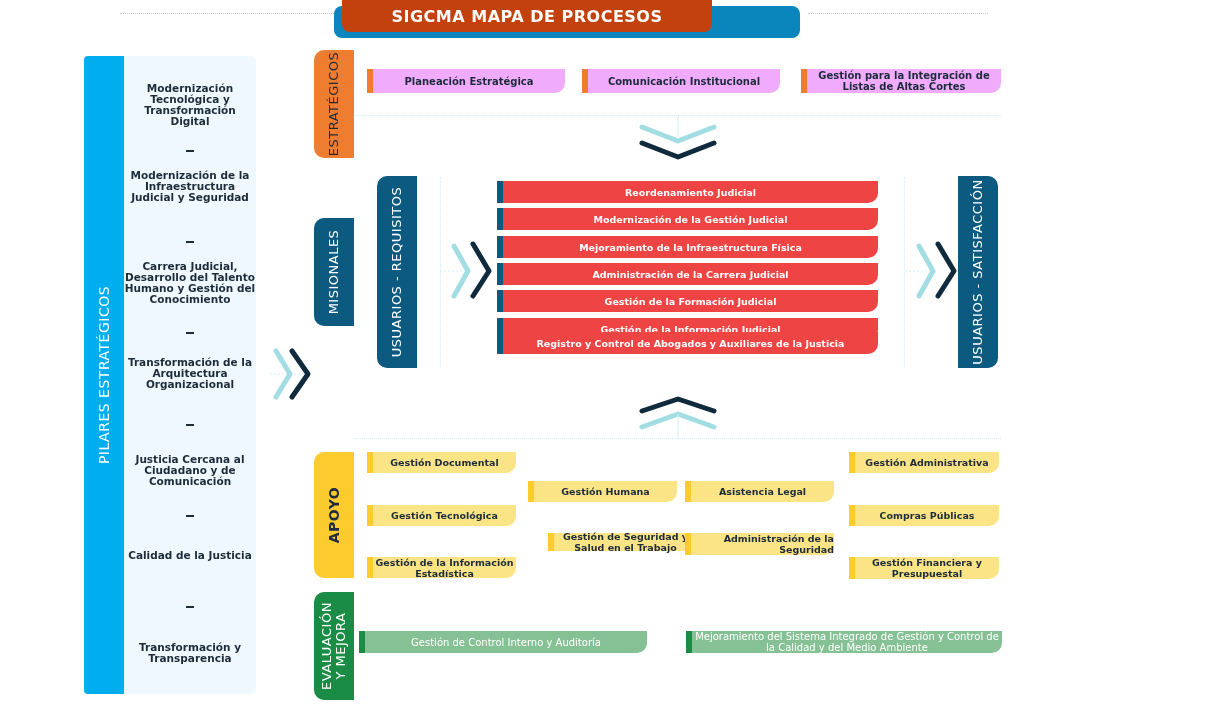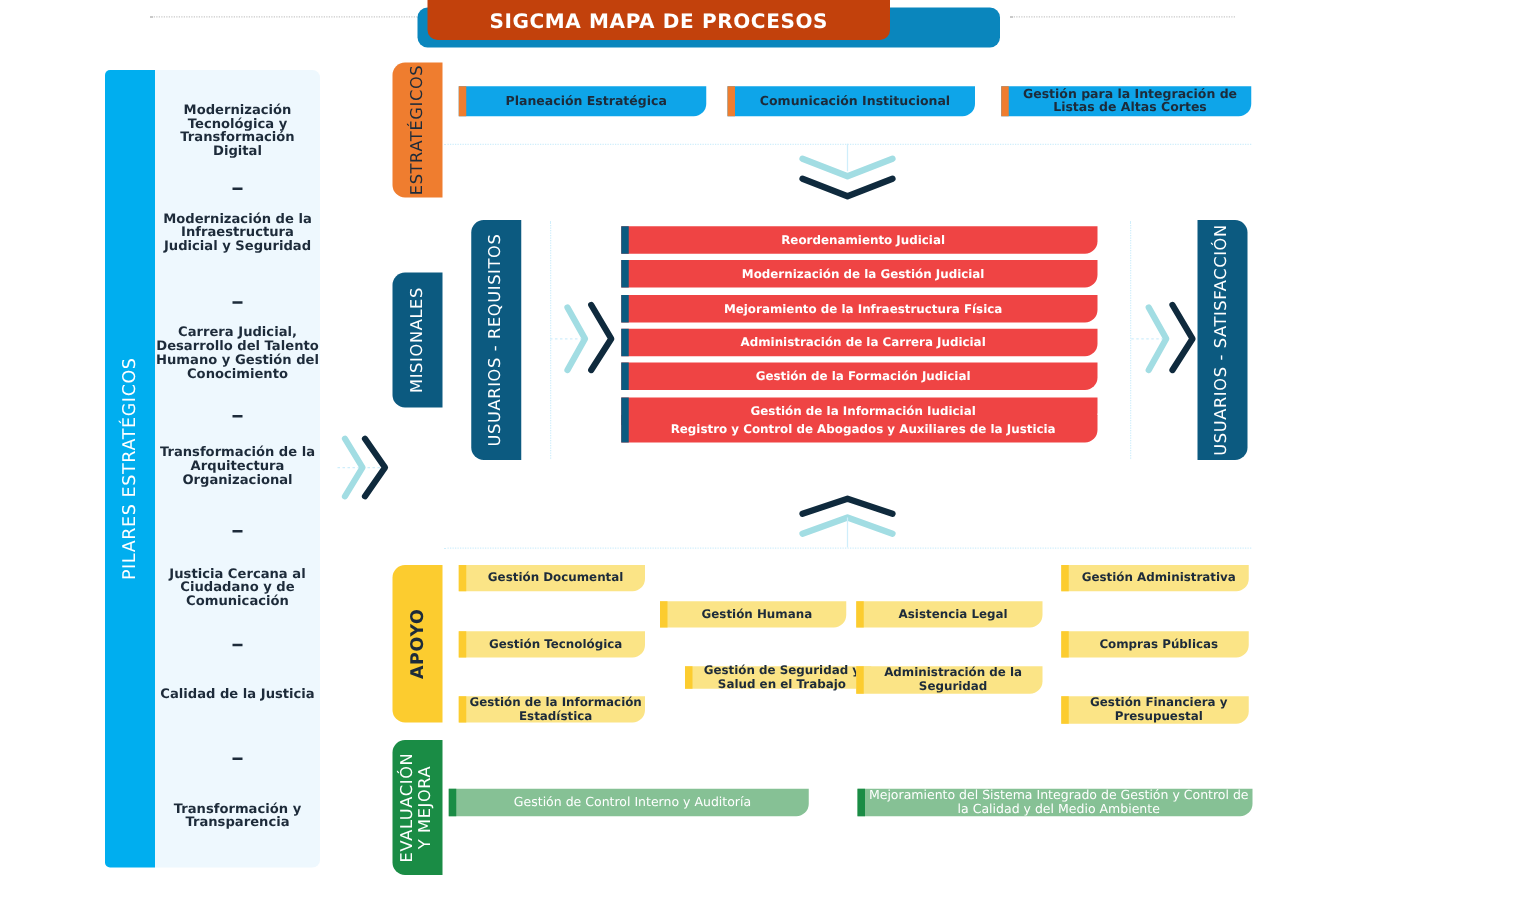--- a/index.html
+++ b/index.html
@@ -22,21 +22,21 @@
 
   
   .vtab { position: absolute; display: flex; align-items: center; justify-content: center; color: #fff; font-size: 13px; letter-spacing: 0.5px; }
   .vtab span { transform: rotate(-90deg); white-space: nowrap; text-align: center; line-height: 14px; }
 
   
   .proc { position: absolute; display: flex; align-items: center; justify-content: center; text-align: center; font-weight: bold; font-size: 10px; line-height: 11px; border-radius: 0 0 10px 0; }
   .proc .edge { position: absolute; left: 0; top: 0; bottom: 0; width: 6px; }
   .proc span { padding-left: 6px; }
 
-  .strat { background: #0ea5e9; color: #1d2b3a; }
+  .strat { background: #f0abfc; color: #1d2b3a; }
   .strat .edge { background: #ef7d2f; }
   .mis { background: #ef4444; color: #fff; font-size: 9.5px; }
   .mis .edge { background: #0c5a80; }
   .apo { background: #fbe486; color: #1d2b3a; font-size: 9.5px; }
   .apo .edge { background: #fccc2f; }
   .eva { background: #86c195; color: #fff; font-weight: normal; font-size: 10px; }
   .eva .edge { background: #1a8c45; }
 
   .frame { position: absolute; border: 1px dotted #cfeefb; }
   svg.arrow { position: absolute; overflow: visible; }
@@ -178,21 +178,21 @@
     <span>Gestión Humana</span>
   </div>
 <div class="proc apo" style="left:548px;top:533px;width:149px;height:18px;">
     <div class="edge"></div>
     <span>Gestión de Seguridad y Salud en el Trabajo</span>
   </div>
 <div class="proc apo" style="left:685px;top:481px;width:149px;height:21px;">
     <div class="edge"></div>
     <span>Asistencia Legal</span>
   </div>
-<div class="proc apo" style="left:685px;top:533px;width:149px;height:22px;">
+<div class="proc apo" style="left:685px;top:533px;width:149px;height:22px;text-align:right;">
     <div class="edge"></div>
     <span>Administración de la Seguridad</span>
   </div>
 <div class="proc apo" style="left:849px;top:452px;width:150px;height:21px;">
     <div class="edge"></div>
     <span>Gestión Administrativa</span>
   </div>
 <div class="proc apo" style="left:849px;top:505px;width:150px;height:21px;">
     <div class="edge"></div>
     <span>Compras Públicas</span>

